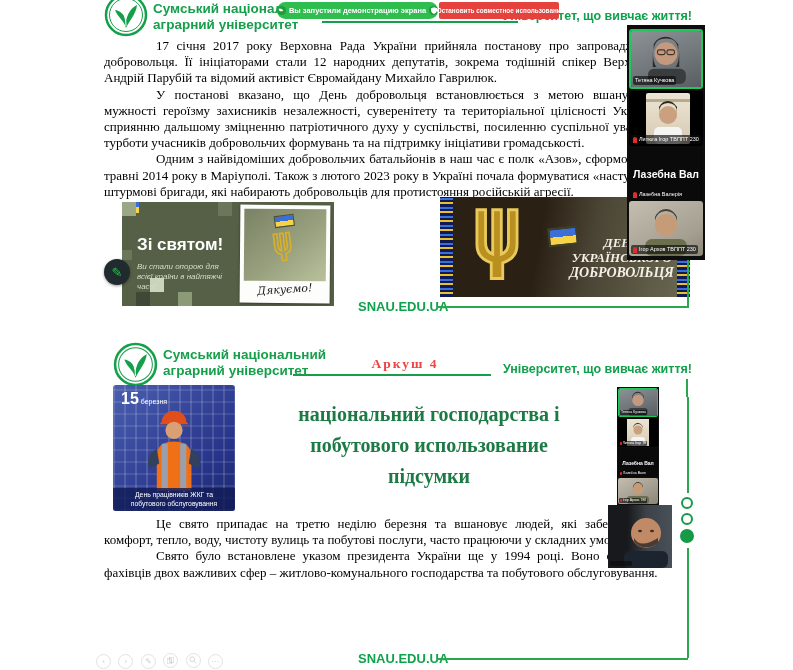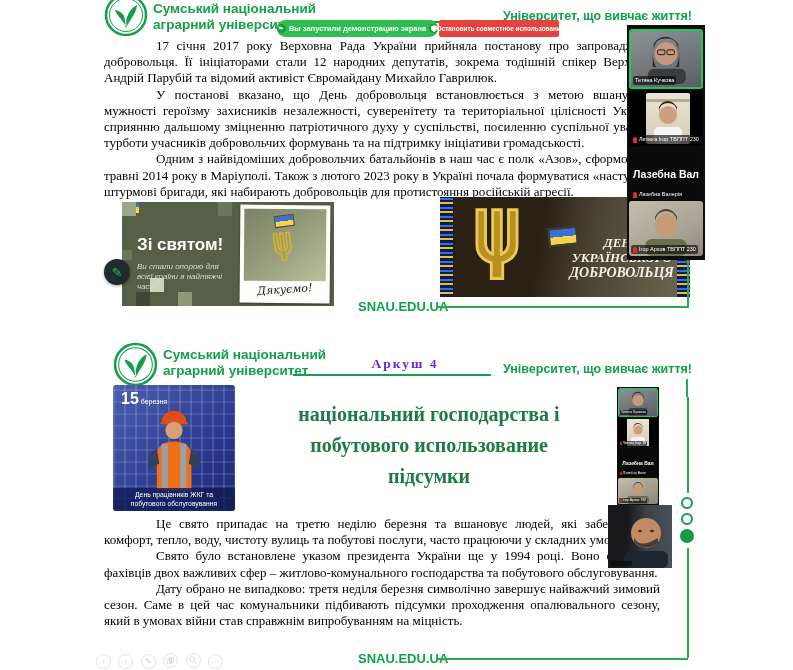--- a/index.html
+++ b/index.html
@@ -10,21 +10,21 @@
   }
   .abs { position:absolute; }
 
   
   .uni-name { color:#159f4b; font-weight:bold; font-size:13.5px; line-height:16px; }
   .motto { color:#10a14c; font-weight:bold; font-size:12.5px; text-align:right; white-space:nowrap; }
   .green-hline { border-top:2px solid #159f4b; }
   .green-conn { background:#2aa84f; }
 
   
-  #toolbar { left:277px; top:20px; display:flex; gap:1px; z-index:60; }
+  #toolbar { left:277px; top:2px; display:flex; gap:1px; z-index:60; }
   .share-pill {
     width:161px; height:17px; background:#2ebd4e; border-radius:9px;
     color:#fff; font-size:7.5px; font-weight:bold; display:flex;
     align-items:center; justify-content:center; gap:3px; white-space:nowrap;
   }
   .stop-btn {
     width:120px; height:17px; background:#e5413d; border-radius:2px;
     color:#fff; font-size:6.4px; font-weight:bold; display:flex;
     align-items:center; justify-content:center; gap:3px; white-space:nowrap;
   }
@@ -67,21 +67,21 @@
   .banner-text .l1 { font-size:13px; } .banner-text .l2 { font-size:13px; } .banner-text .l3 { font-size:14px; }
 
   .snau { color:#10a14c; font-weight:bold; font-size:13px; white-space:nowrap; }
 
   
   #pencil-fab { left:104px; top:259px; width:26px; height:26px; border-radius:50%;
     background:#202b2f; color:#2ebd4e; display:flex; align-items:center; justify-content:center;
     font-size:13px; box-shadow:0 1px 3px rgba(0,0,0,.4); z-index:50; }
 
   
-  #arkush { left:330px; top:356px; width:150px; text-align:center; color:#6d28d9;
+  #arkush { left:330px; top:356px; width:150px; text-align:center; color:#ef4444;
     font-family:"Liberation Serif", serif; font-weight:bold; font-size:13.5px; letter-spacing:2px; }
   #title2 { left:243px; top:399px; width:372px; text-align:center; color:#1d7a45;
     font-family:"Liberation Serif", serif; font-weight:bold; font-size:20px; line-height:31px; }
 
   #poster { left:113px; top:385px; width:122px; height:126px; border-radius:3px; overflow:hidden;
     background:linear-gradient(135deg,#4a5fb0,#27348a 70%,#1d2a6e); }
   #poster .grid { position:absolute; inset:0;
     background-image:repeating-linear-gradient(90deg, rgba(255,255,255,.14) 0 2px, transparent 2px 11px),
                      repeating-linear-gradient(0deg, rgba(255,255,255,.10) 0 2px, transparent 2px 12px); }
   #poster .date { position:absolute; left:8px; top:5px; color:#fff; }
@@ -242,21 +242,20 @@
 
   <div class="abs" id="title2">
     <div>національний господарства і</div>
     <div>побутового использование</div>
     <div>підсумки</div>
   </div>
 
   <div class="abs doc-text" style="left:104px; top:516px; width:556px;">
     <p>Це свято припадає на третю неділю березня та вшановує людей, які забезпечують комфорт, тепло, воду, чистоту вулиць та побутові послуги, часто працюючи у складних умовах.</p>
     <p>Свято було встановлене указом президента України ще у 1994 році. Воно об'єднало фахівців двох важливих сфер – житлово-комунального господарства та побутового обслуговування.</p>
-    <p>Дату обрано не випадково: третя неділя березня символічно завершує найважчий зимовий сезон. Саме в цей час комунальники підбивають підсумки проходження опалювального сезону, який в умовах війни став справжнім випробуванням на міцність.</p>
   </div>
 
   <div class="abs" style="left:96px; top:650px;">
     <span class="navbtn">‹</span>
     <span class="navbtn">›</span>
     <span class="navbtn">✎</span>
     <span class="navbtn">
       <svg width="7" height="7" viewBox="0 0 8 8">
           <rect x="0" y="2" width="5" height="6" fill="none" stroke="#cfcfcf"></rect>
           <rect x="3" y="0" width="5" height="6" fill="none" stroke="#cfcfcf"></rect>

